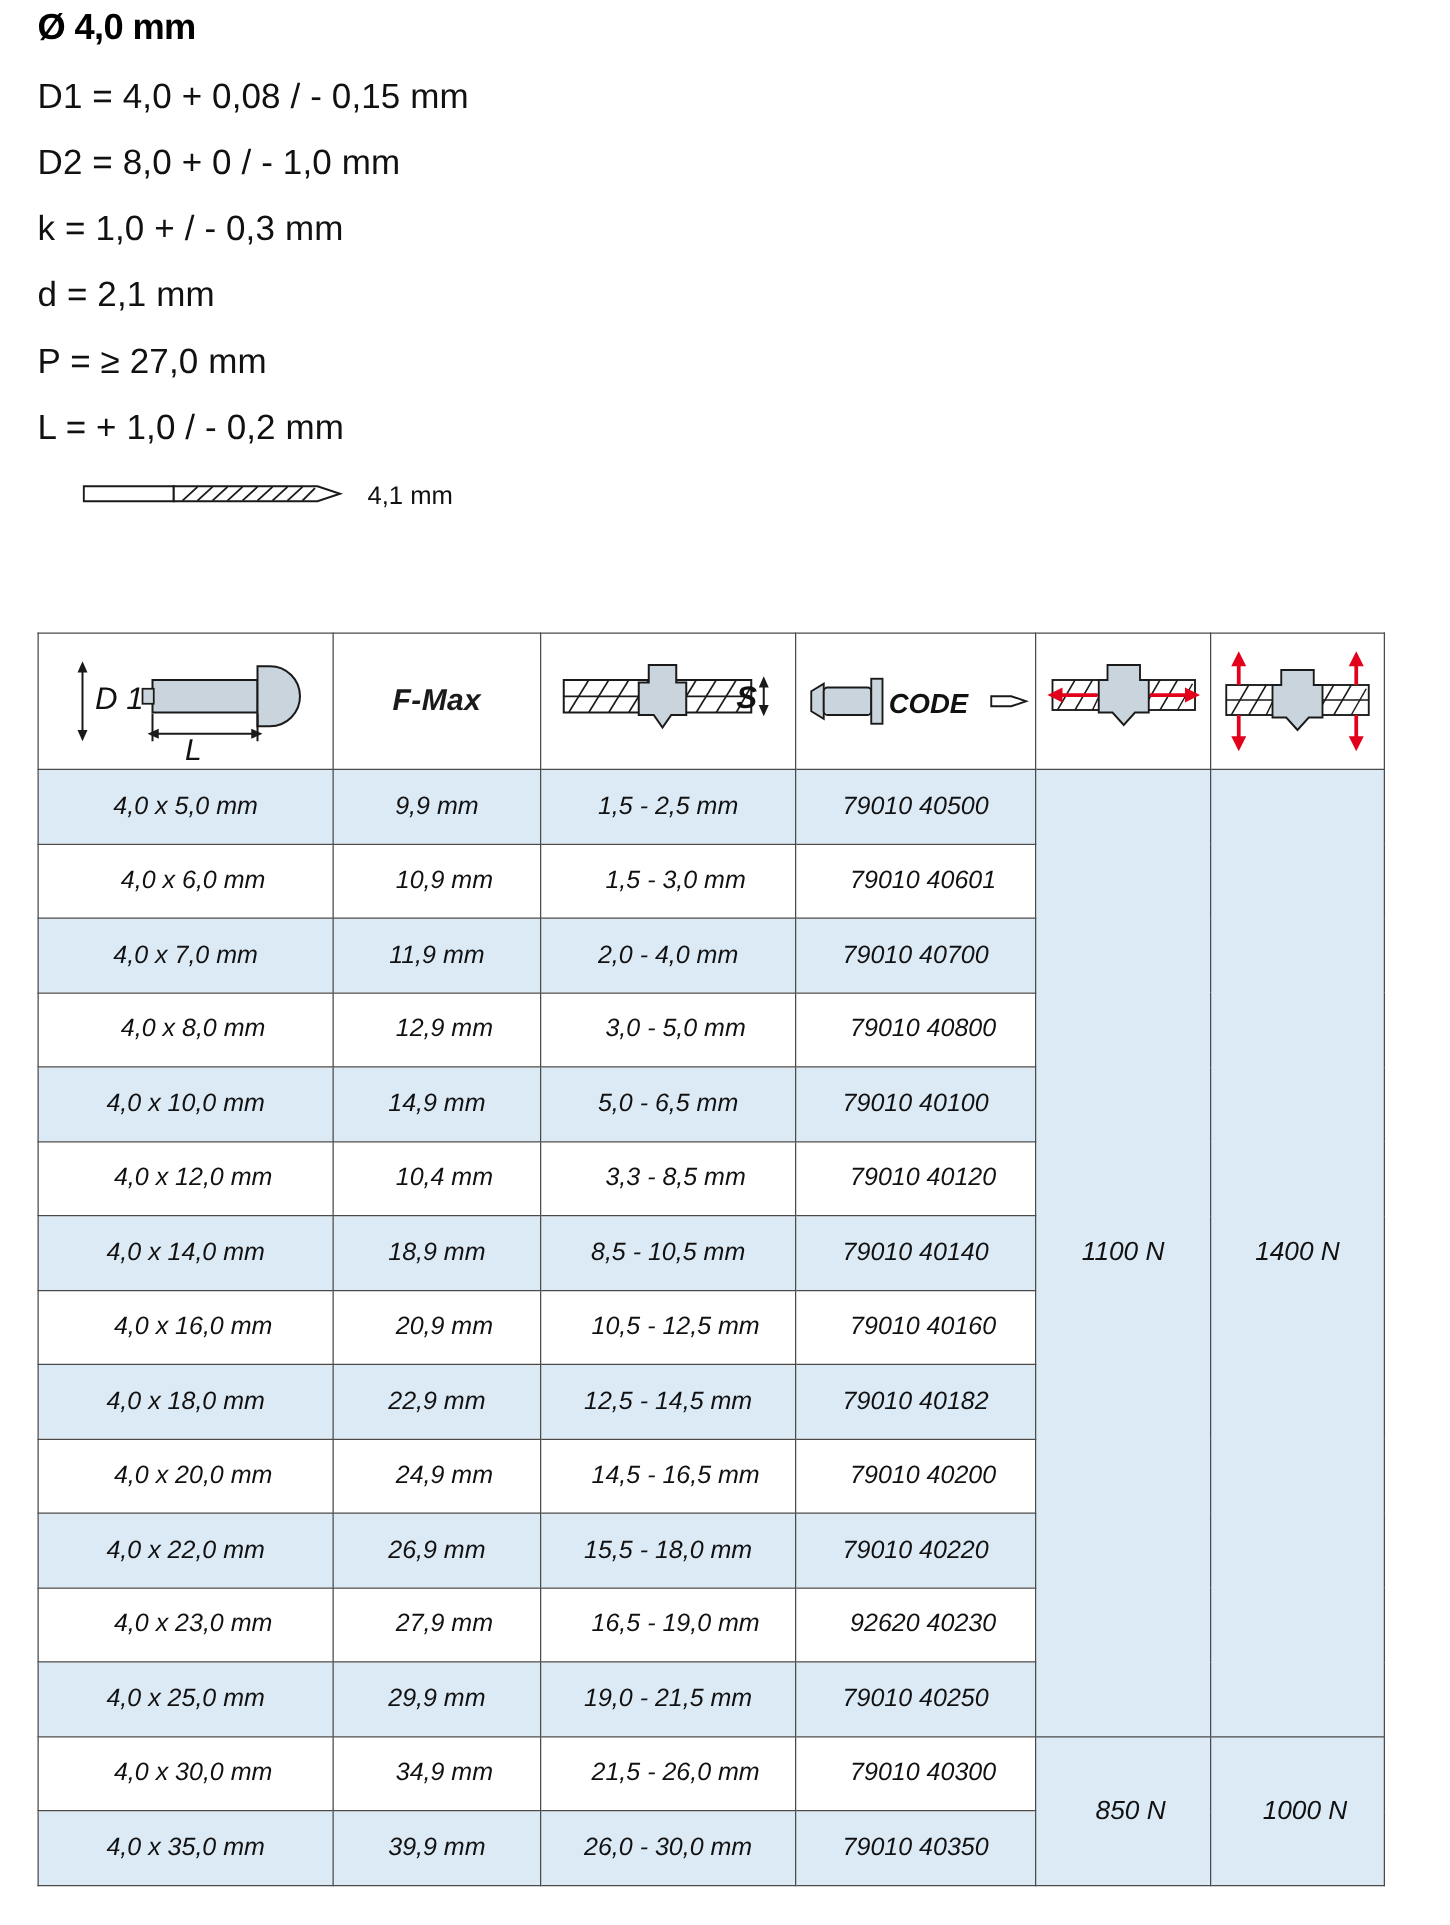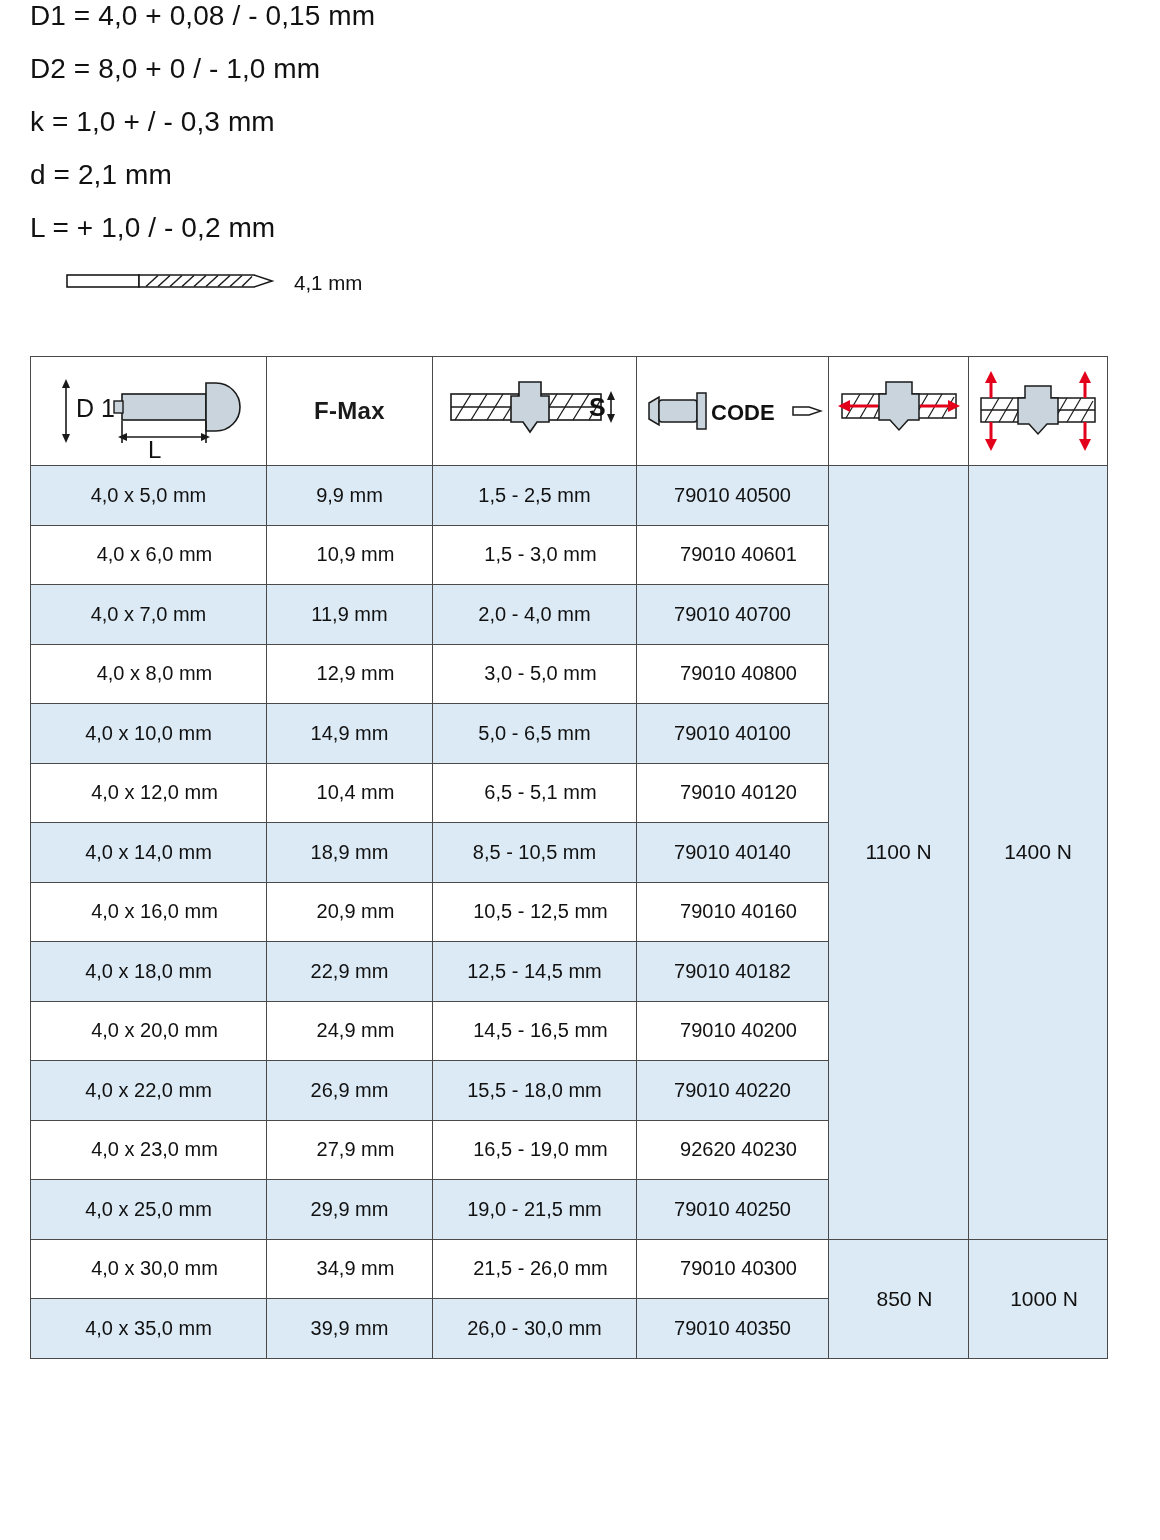--- a/index.html
+++ b/index.html
@@ -48,21 +48,22 @@
     display: block;
   }
   .drill-label {
     font-size: 20.5px;
     margin-left: 16px;
     color: #111;
   }
 
   
   .table-wrap {
-    margin-top: 60px;
+    margin-top: 96px;
+    font-style: italic;
   }
   table.rivet-table {
     border-collapse: collapse;
     table-layout: fixed;
     width: 1077px;
     font-size: 19.5px;
   }
   table.rivet-table td, table.rivet-table th {
     border: 1px solid #4a4a4a;
     text-align: center;
@@ -106,25 +107,27 @@
     align-items: center;
     justify-content: center;
   }
 </style>
 </head>
 <body>
 
 <div class="page">
 
   <div>
+    <div class="spec-title">Ø 4,0 mm</div>
 
     <div class="spec-line">D1 = 4,0 + 0,08 / - 0,15 mm</div>
     <div class="spec-line">D2 = 8,0 + 0 / - 1,0 mm</div>
     <div class="spec-line">k = 1,0 + / - 0,3 mm</div>
     <div class="spec-line">d = 2,1 mm</div>
+    <div class="spec-line">P = ≥ 27,0 mm</div>
     <div class="spec-line">L = + 1,0 / - 0,2 mm</div>
 
     <div class="drill-row">
       <span class="drill-icon">
         <svg width="212" height="24" viewBox="0 0 212 24">
 
           <rect x="1" y="6" width="72" height="12" fill="#ffffff" stroke="#1a1a1a" stroke-width="1.6"></rect>
 
           <path d="M73 6 H188 L206 12 L188 18 H73 Z" fill="#ffffff" stroke="#1a1a1a" stroke-width="1.6"></path>
 
@@ -316,21 +319,21 @@
           </tr>
           <tr class="odd">
             <td>4,0 x 10,0 mm</td>
             <td>14,9 mm</td>
             <td>5,0 - 6,5 mm</td>
             <td>79010 40100</td>
           </tr>
           <tr class="even">
             <td>4,0 x 12,0 mm</td>
             <td>10,4 mm</td>
-            <td>6,5 - 5,1 mm</td>
+            <td>3,3 - 8,5 mm</td>
             <td>79010 40120</td>
           </tr>
           <tr class="odd">
             <td>4,0 x 14,0 mm</td>
             <td>18,9 mm</td>
             <td>8,5 - 10,5 mm</td>
             <td>79010 40140</td>
           </tr>
           <tr class="even">
             <td>4,0 x 16,0 mm</td>

